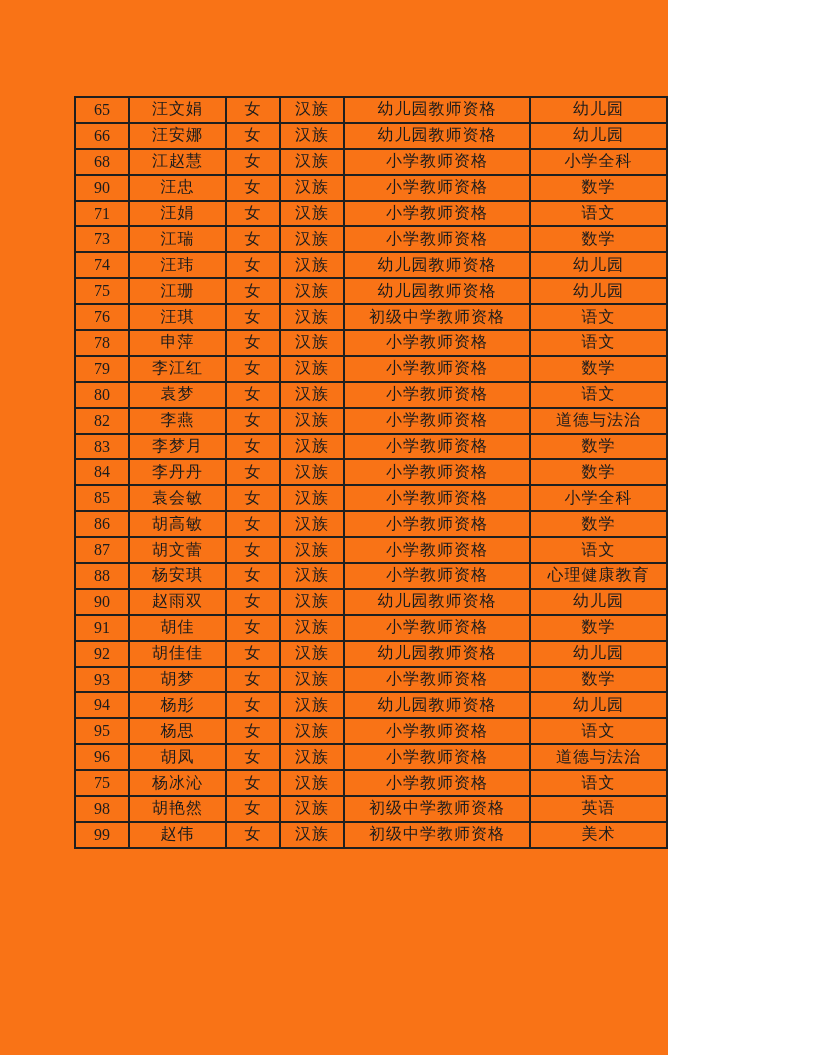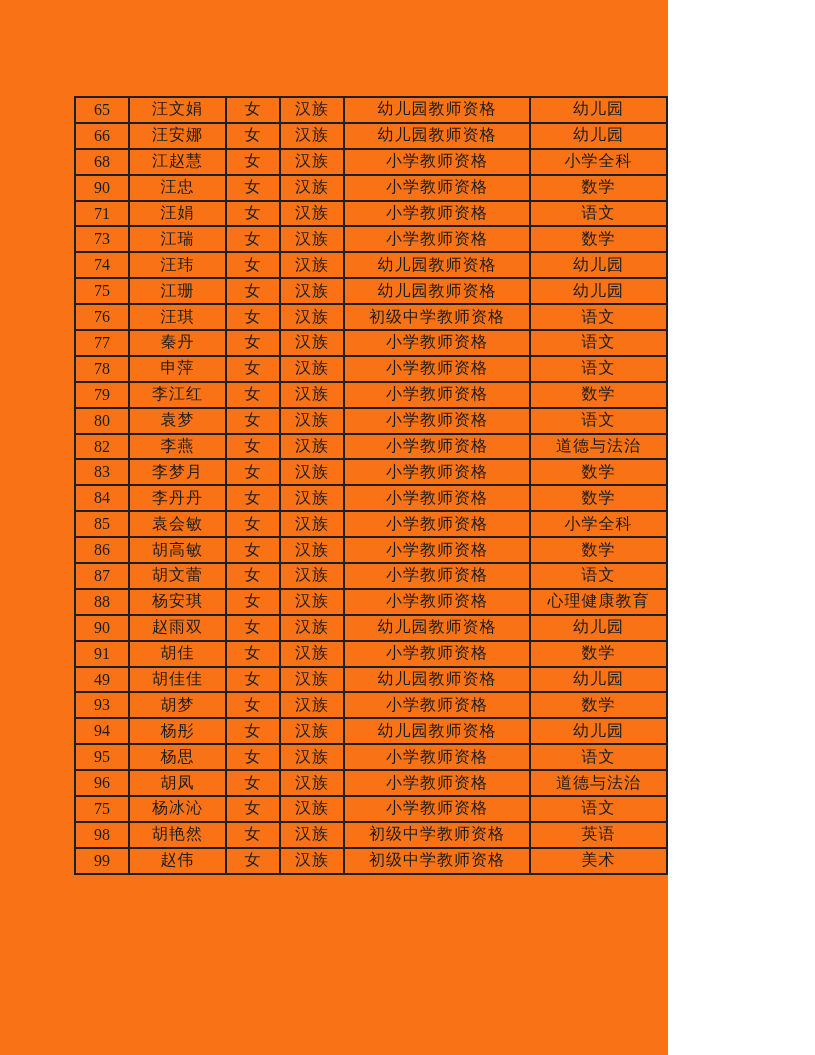--- a/index.html
+++ b/index.html
@@ -134,29 +134,20 @@
         <tr>
           <td class="num">76</td>
           <td>汪琪</td>
           <td>女</td>
           <td>汉族</td>
           <td>初级中学教师资格</td>
           <td>语文</td>
           <td></td>
         </tr>
         <tr>
-          <td class="num">77</td>
-          <td>秦丹</td>
-          <td>女</td>
-          <td>汉族</td>
-          <td>小学教师资格</td>
-          <td>语文</td>
-          <td></td>
-        </tr>
-        <tr>
           <td class="num">78</td>
           <td>申萍</td>
           <td>女</td>
           <td>汉族</td>
           <td>小学教师资格</td>
           <td>语文</td>
           <td></td>
         </tr>
         <tr>
           <td class="num">79</td>
@@ -251,21 +242,21 @@
         <tr>
           <td class="num">91</td>
           <td>胡佳</td>
           <td>女</td>
           <td>汉族</td>
           <td>小学教师资格</td>
           <td>数学</td>
           <td></td>
         </tr>
         <tr>
-          <td class="num">49</td>
+          <td class="num">92</td>
           <td>胡佳佳</td>
           <td>女</td>
           <td>汉族</td>
           <td>幼儿园教师资格</td>
           <td>幼儿园</td>
           <td></td>
         </tr>
         <tr>
           <td class="num">93</td>
           <td>胡梦</td>

